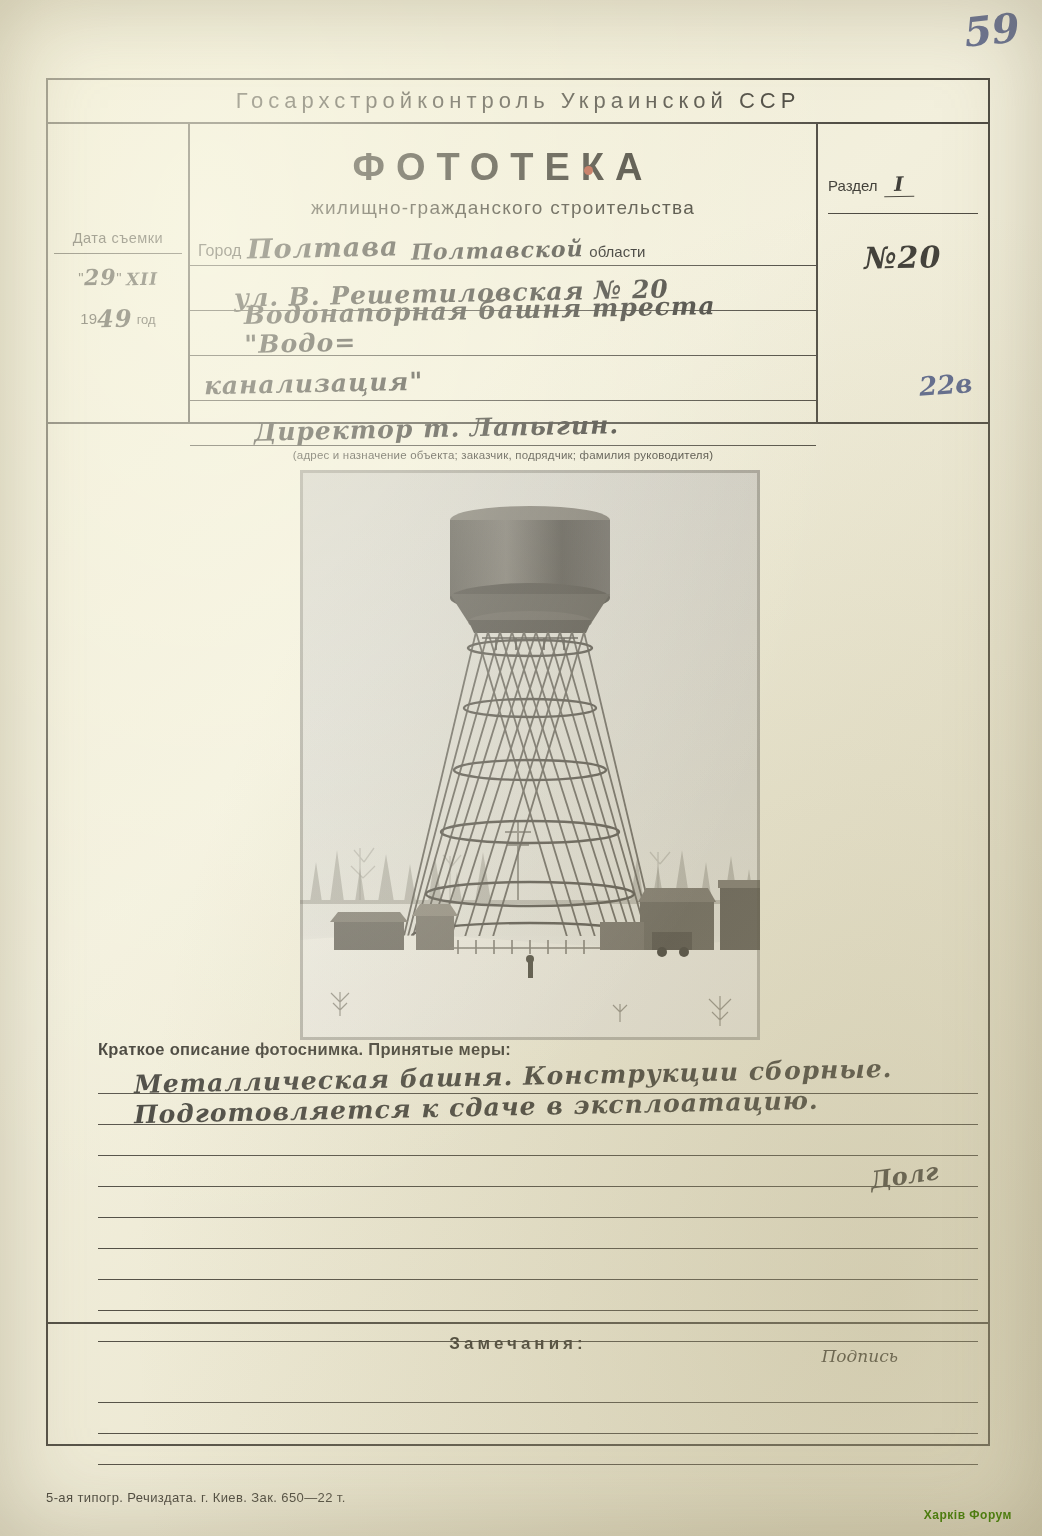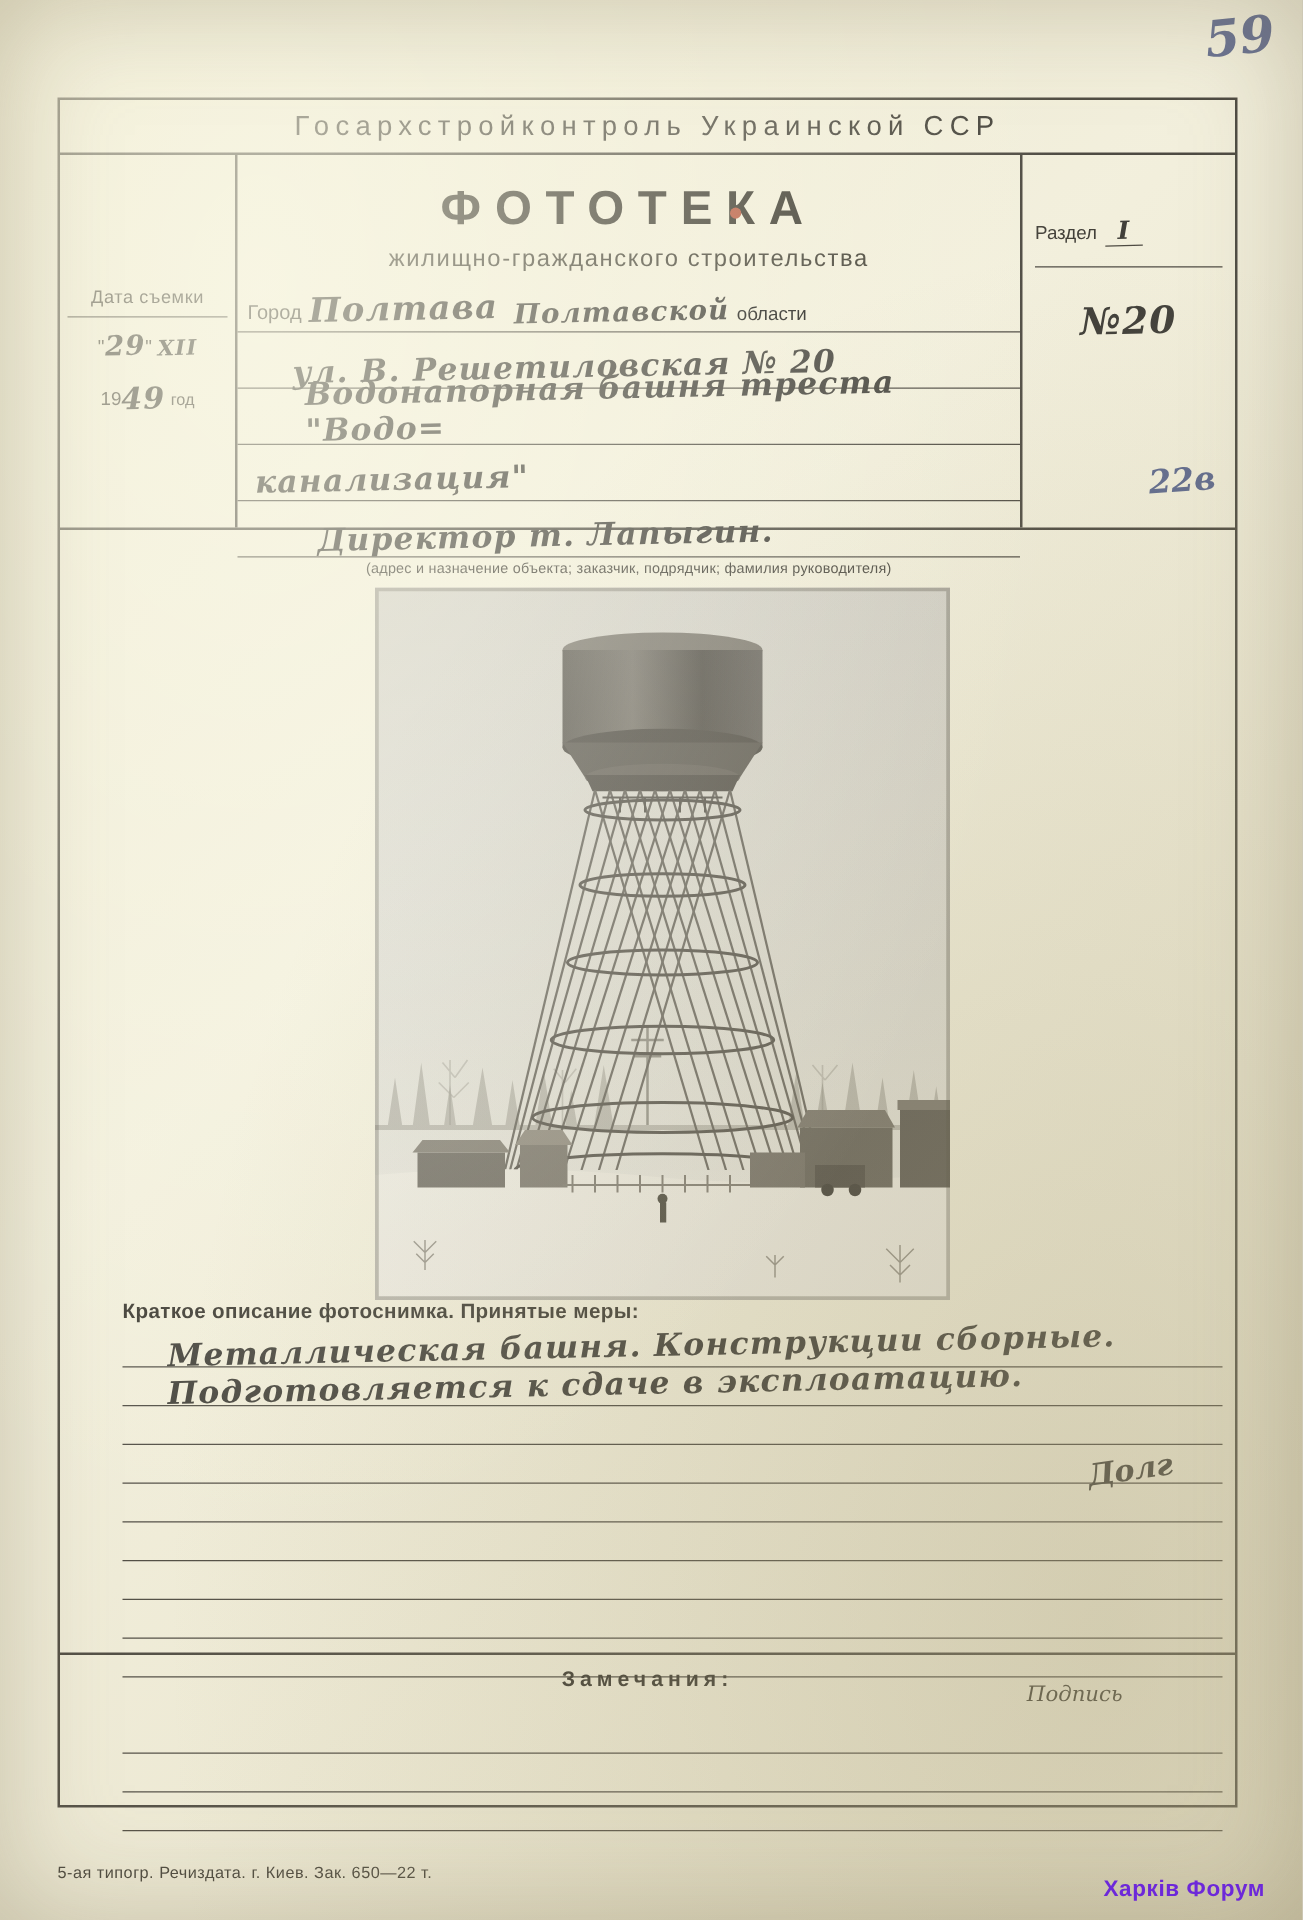--- a/index.html
+++ b/index.html
@@ -346,23 +346,23 @@
     font-weight: bold;
     font-size: 40px;
     color: #5a6489;
     transform: rotate(-6deg);
     z-index: 4;
   }
   .watermark {
     position: absolute;
     right: 30px;
     bottom: 14px;
-    font-size: 18px;
-    font-weight: bold;
-    color: #6d28d9;
+    font-size: 12px;
+    font-weight: bold;
+    color: #4d7c0f;
     letter-spacing: 0.5px;
     z-index: 7;
   }
 </style>
 </head>
 <body>
 
 <div class="page">
 
   <div class="corner-num">59</div>

